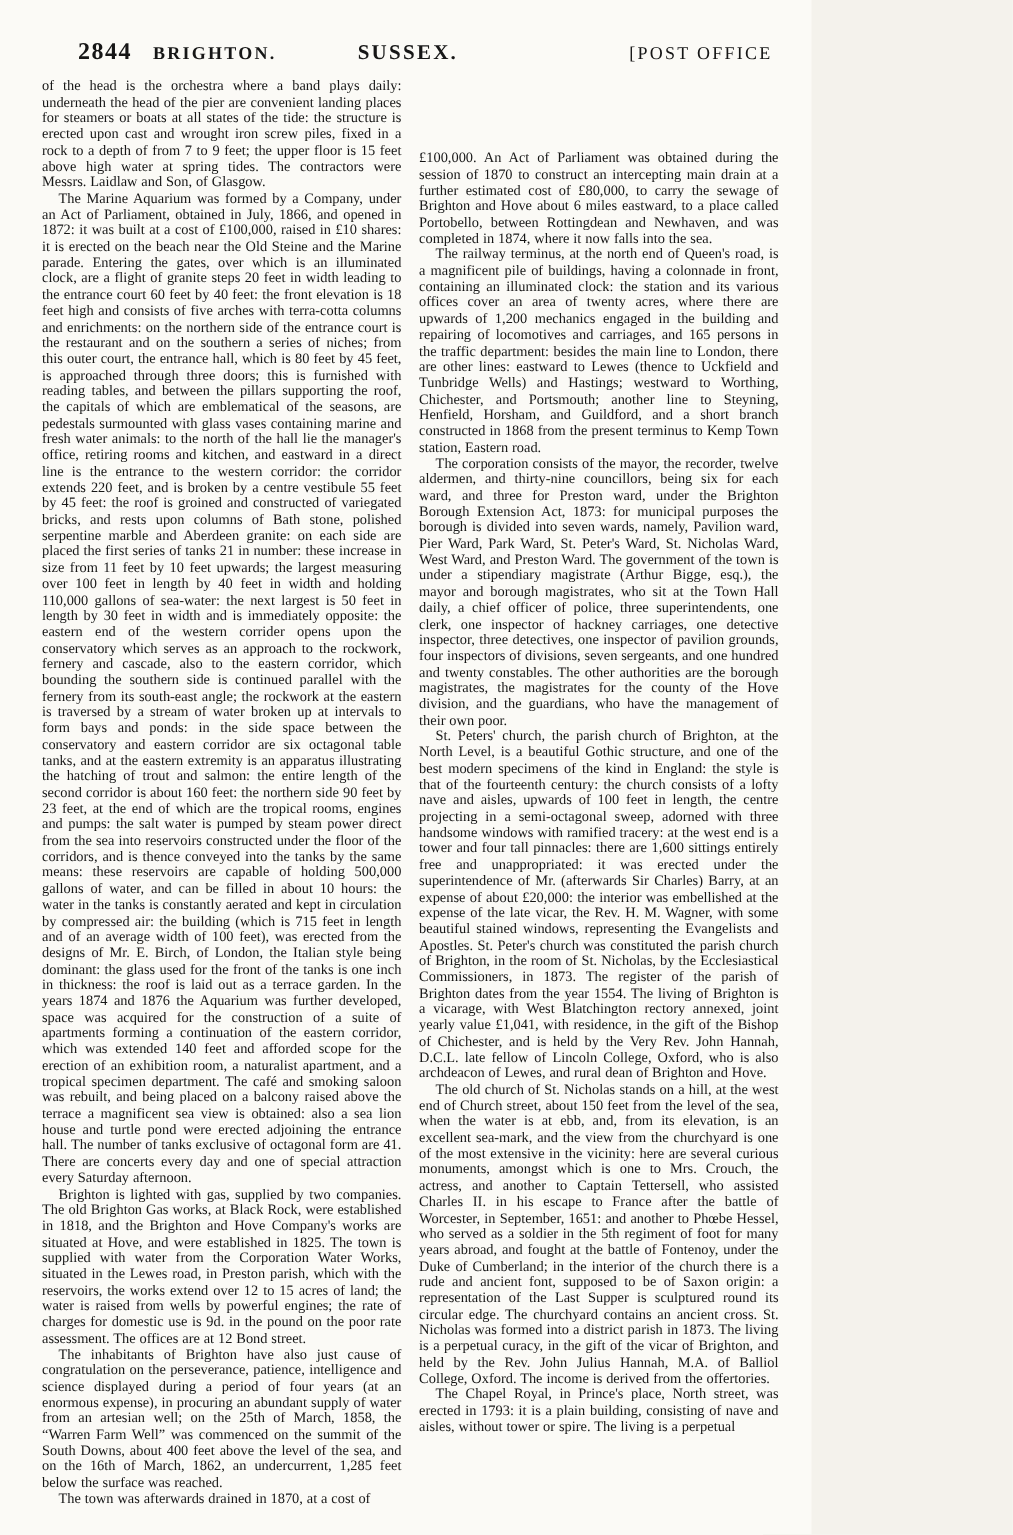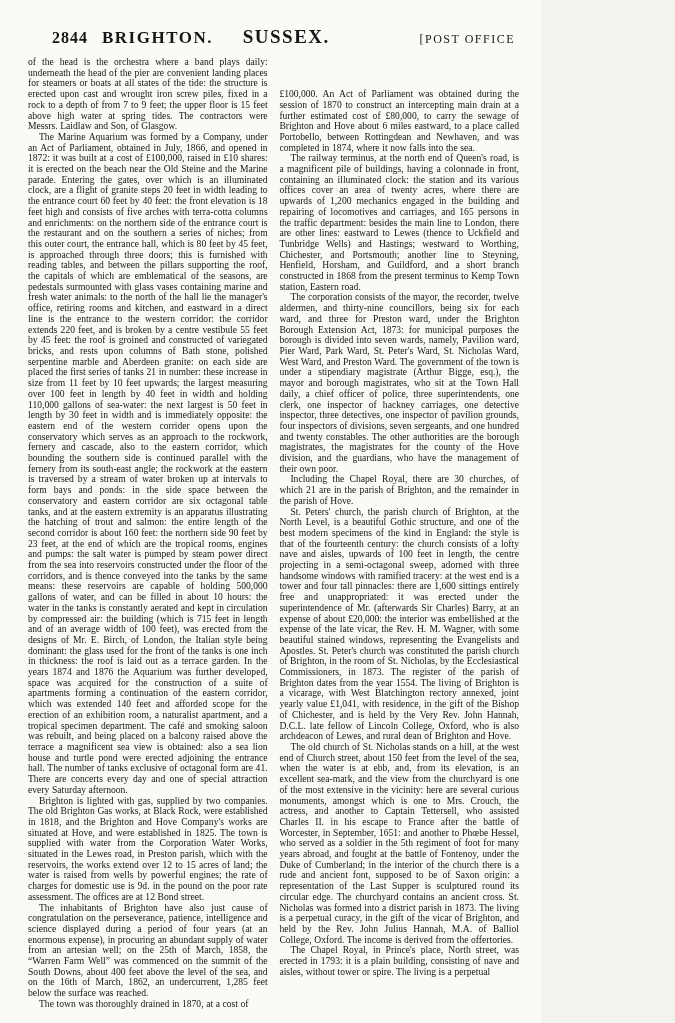--- a/index.html
+++ b/index.html
@@ -23,26 +23,26 @@
     padding: 0 4px 0 24px;
     margin-bottom: 9px;
   }
   .hdr-left { display: flex; align-items: baseline; gap: 14px; }
   .page-number {
     font-size: 16px;
     letter-spacing: 1px;
     font-weight: 600;
   }
   .place-head {
-    font-size: 17px;
+    font-size: 12px;
     font-weight: 700;
     letter-spacing: 1.5px;
   }
   .county-head {
-    font-size: 19px;
+    font-size: 14px;
     font-weight: 700;
     letter-spacing: 1.5px;
     transform: translateX(-30px);
   }
   .directory-head {
     font-size: 12px;
     font-weight: 400;
     letter-spacing: 1.5px;
   }
   
@@ -81,30 +81,29 @@
     <div class="directory-head">[POST OFFICE</div>
   </header>
 
   <main class="columns">
 
     <section class="col">
       <p class="para noindent">of the head is the orchestra where a band plays daily: underneath the head of the pier are convenient landing places for steamers or boats at all states of the tide: the structure is erected upon cast and wrought iron screw piles, fixed in a rock to a depth of from 7 to 9 feet; the upper floor is 15 feet above high water at spring tides. The contractors were Messrs. Laidlaw and Son, of Glasgow.</p>
       <p class="para">The Marine Aquarium was formed by a Company, under an Act of Parliament, obtained in July, 1866, and opened in 1872: it was built at a cost of £100,000, raised in £10 shares: it is erected on the beach near the Old Steine and the Marine parade. Entering the gates, over which is an illuminated clock, are a flight of granite steps 20 feet in width leading to the entrance court 60 feet by 40 feet: the front elevation is 18 feet high and consists of five arches with terra-cotta columns and enrichments: on the northern side of the entrance court is the restaurant and on the southern a series of niches; from this outer court, the entrance hall, which is 80 feet by 45 feet, is approached through three doors; this is furnished with reading tables, and between the pillars supporting the roof, the capitals of which are emblematical of the seasons, are pedestals surmounted with glass vases containing marine and fresh water animals: to the north of the hall lie the manager's office, retiring rooms and kitchen, and eastward in a direct line is the entrance to the western corridor: the corridor extends 220 feet, and is broken by a centre vestibule 55 feet by 45 feet: the roof is groined and constructed of variegated bricks, and rests upon columns of Bath stone, polished serpentine marble and Aberdeen granite: on each side are placed the first series of tanks 21 in number: these increase in size from 11 feet by 10 feet upwards; the largest measuring over 100 feet in length by 40 feet in width and holding 110,000 gallons of sea-water: the next largest is 50 feet in length by 30 feet in width and is immediately opposite: the eastern end of the western corrider opens upon the conservatory which serves as an approach to the rockwork, fernery and cascade, also to the eastern corridor, which bounding the southern side is continued parallel with the fernery from its south-east angle; the rockwork at the eastern is traversed by a stream of water broken up at intervals to form bays and ponds: in the side space between the conservatory and eastern corridor are six octagonal table tanks, and at the eastern extremity is an apparatus illustrating the hatching of trout and salmon: the entire length of the second corridor is about 160 feet: the northern side 90 feet by 23 feet, at the end of which are the tropical rooms, engines and pumps: the salt water is pumped by steam power direct from the sea into reservoirs constructed under the floor of the corridors, and is thence conveyed into the tanks by the same means: these reservoirs are capable of holding 500,000 gallons of water, and can be filled in about 10 hours: the water in the tanks is constantly aerated and kept in circulation by compressed air: the building (which is 715 feet in length and of an average width of 100 feet), was erected from the designs of Mr. E. Birch, of London, the Italian style being dominant: the glass used for the front of the tanks is one inch in thickness: the roof is laid out as a terrace garden. In the years 1874 and 1876 the Aquarium was further developed, space was acquired for the construction of a suite of apartments forming a continuation of the eastern corridor, which was extended 140 feet and afforded scope for the erection of an exhibition room, a naturalist apartment, and a tropical specimen department. The café and smoking saloon was rebuilt, and being placed on a balcony raised above the terrace a magnificent sea view is obtained: also a sea lion house and turtle pond were erected adjoining the entrance hall. The number of tanks exclusive of octagonal form are 41. There are concerts every day and one of special attraction every Saturday afternoon.</p>
       <p class="para">Brighton is lighted with gas, supplied by two companies. The old Brighton Gas works, at Black Rock, were established in 1818, and the Brighton and Hove Company's works are situated at Hove, and were established in 1825. The town is supplied with water from the Corporation Water Works, situated in the Lewes road, in Preston parish, which with the reservoirs, the works extend over 12 to 15 acres of land; the water is raised from wells by powerful engines; the rate of charges for domestic use is 9d. in the pound on the poor rate assessment. The offices are at 12 Bond street.</p>
       <p class="para">The inhabitants of Brighton have also just cause of congratulation on the perseverance, patience, intelligence and science displayed during a period of four years (at an enormous expense), in procuring an abundant supply of water from an artesian well; on the 25th of March, 1858, the “Warren Farm Well” was commenced on the summit of the South Downs, about 400 feet above the level of the sea, and on the 16th of March, 1862, an undercurrent, 1,285 feet below the surface was reached.</p>
-      <p class="para">The town was thoroughly drained in 1870, at a cost of</p>
+      <p class="para">The town was afterwards drained in 1870, at a cost of</p>
     </section>
 
     <div class="col-rule"></div>
 
     <section class="col">
       <p class="para noindent">£100,000. An Act of Parliament was obtained during the session of 1870 to construct an intercepting main drain at a further estimated cost of £80,000, to carry the sewage of Brighton and Hove about 6 miles eastward, to a place called Portobello, between Rottingdean and Newhaven, and was completed in 1874, where it now falls into the sea.</p>
       <p class="para">The railway terminus, at the north end of Queen's road, is a magnificent pile of buildings, having a colonnade in front, containing an illuminated clock: the station and its various offices cover an area of twenty acres, where there are upwards of 1,200 mechanics engaged in the building and repairing of locomotives and carriages, and 165 persons in the traffic department: besides the main line to London, there are other lines: eastward to Lewes (thence to Uckfield and Tunbridge Wells) and Hastings; westward to Worthing, Chichester, and Portsmouth; another line to Steyning, Henfield, Horsham, and Guildford, and a short branch constructed in 1868 from the present terminus to Kemp Town station, Eastern road.</p>
       <p class="para">The corporation consists of the mayor, the recorder, twelve aldermen, and thirty-nine councillors, being six for each ward, and three for Preston ward, under the Brighton Borough Extension Act, 1873: for municipal purposes the borough is divided into seven wards, namely, Pavilion ward, Pier Ward, Park Ward, St. Peter's Ward, St. Nicholas Ward, West Ward, and Preston Ward. The government of the town is under a stipendiary magistrate (Arthur Bigge, esq.), the mayor and borough magistrates, who sit at the Town Hall daily, a chief officer of police, three superintendents, one clerk, one inspector of hackney carriages, one detective inspector, three detectives, one inspector of pavilion grounds, four inspectors of divisions, seven sergeants, and one hundred and twenty constables. The other authorities are the borough magistrates, the magistrates for the county of the Hove division, and the guardians, who have the management of their own poor.</p>
-      <p class="para">Including the Chapel Royal, there are 30 churches, of which 21 are in the parish of Brighton, and the remainder in the parish of Hove.</p>
       <p class="para">St. Peters' church, the parish church of Brighton, at the North Level, is a beautiful Gothic structure, and one of the best modern specimens of the kind in England: the style is that of the fourteenth century: the church consists of a lofty nave and aisles, upwards of 100 feet in length, the centre projecting in a semi-octagonal sweep, adorned with three handsome windows with ramified tracery: at the west end is a tower and four tall pinnacles: there are 1,600 sittings entirely free and unappropriated: it was erected under the superintendence of Mr. (afterwards Sir Charles) Barry, at an expense of about £20,000: the interior was embellished at the expense of the late vicar, the Rev. H. M. Wagner, with some beautiful stained windows, representing the Evangelists and Apostles. St. Peter's church was constituted the parish church of Brighton, in the room of St. Nicholas, by the Ecclesiastical Commissioners, in 1873. The register of the parish of Brighton dates from the year 1554. The living of Brighton is a vicarage, with West Blatchington rectory annexed, joint yearly value £1,041, with residence, in the gift of the Bishop of Chichester, and is held by the Very Rev. John Hannah, D.C.L. late fellow of Lincoln College, Oxford, who is also archdeacon of Lewes, and rural dean of Brighton and Hove.</p>
       <p class="para">The old church of St. Nicholas stands on a hill, at the west end of Church street, about 150 feet from the level of the sea, when the water is at ebb, and, from its elevation, is an excellent sea-mark, and the view from the churchyard is one of the most extensive in the vicinity: here are several curious monuments, amongst which is one to Mrs. Crouch, the actress, and another to Captain Tettersell, who assisted Charles II. in his escape to France after the battle of Worcester, in September, 1651: and another to Phœbe Hessel, who served as a soldier in the 5th regiment of foot for many years abroad, and fought at the battle of Fontenoy, under the Duke of Cumberland; in the interior of the church there is a rude and ancient font, supposed to be of Saxon origin: a representation of the Last Supper is sculptured round its circular edge. The churchyard contains an ancient cross. St. Nicholas was formed into a district parish in 1873. The living is a perpetual curacy, in the gift of the vicar of Brighton, and held by the Rev. John Julius Hannah, M.A. of Balliol College, Oxford. The income is derived from the offertories.</p>
       <p class="para">The Chapel Royal, in Prince's place, North street, was erected in 1793: it is a plain building, consisting of nave and aisles, without tower or spire. The living is a perpetual</p>
     </section>
 
   </main>
 
 </div>
 
 </body></html>

